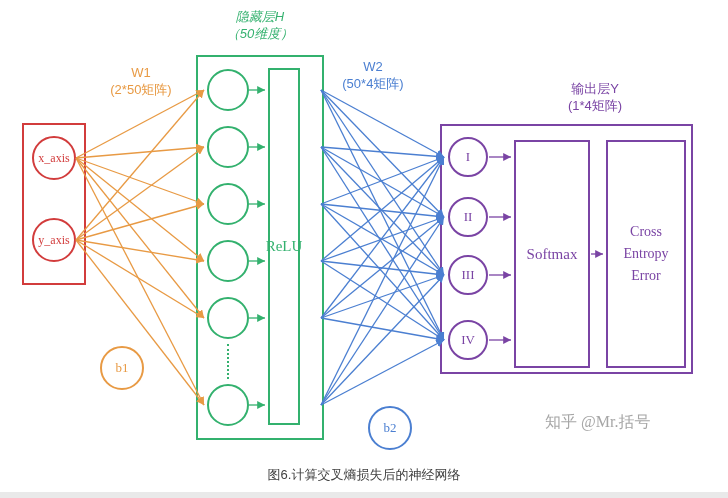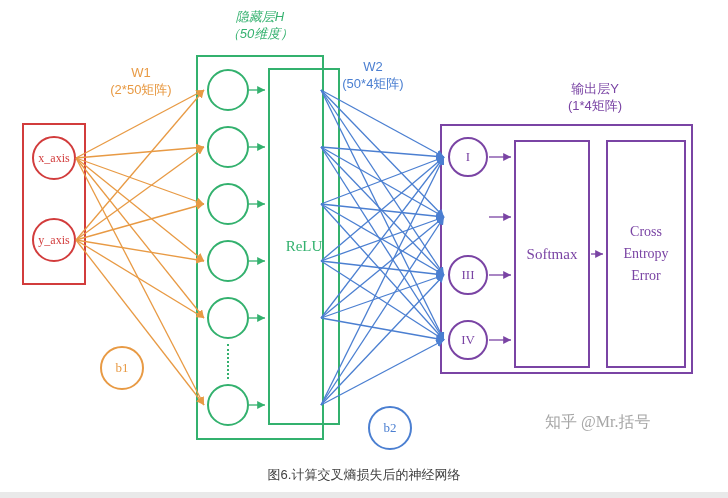--- a/index.html
+++ b/index.html
@@ -41,38 +41,39 @@
     <div>（50维度）</div>
   </div>
   <div class="box" style="--c:var(--green); left:196px; top:55px; width:128px; height:385px;"></div>
   <div class="node" style="--c:var(--green); left:207px; top:69px;  width:42px; height:42px;"></div>
   <div class="node" style="--c:var(--green); left:207px; top:126px; width:42px; height:42px;"></div>
   <div class="node" style="--c:var(--green); left:207px; top:183px; width:42px; height:42px;"></div>
   <div class="node" style="--c:var(--green); left:207px; top:240px; width:42px; height:42px;"></div>
   <div class="node" style="--c:var(--green); left:207px; top:297px; width:42px; height:42px;"></div>
   <div class="dots" style="left:227px; top:344px; height:35px;"></div>
   <div class="node" style="--c:var(--green); left:207px; top:384px; width:42px; height:42px;"></div>
-  <div class="panel" style="--c:var(--green); left:268px; top:68px; width:72px; height:357px; font-size:15px;">
+  <div class="panel" style="--c:var(--green); left:268px; top:68px; width:32px; height:357px; font-size:15px;">
     <div>ReLU</div>
   </div>
 
   <div class="ltitle" style="--c:var(--blue); left:322px; top:58px; width:102px;">
     <div>W2</div>
     <div>(50*4矩阵)</div>
   </div>
 
   <div class="node" style="--c:var(--orange); left:100px; top:346px; width:44px; height:44px; font-size:13px;">b1</div>
   <div class="node" style="--c:var(--blue); left:368px; top:406px; width:44px; height:44px; font-size:13px;">b2</div>
 
   <div class="ltitle" style="--c:var(--purple); left:520px; top:80px; width:150px;">
     <div>输出层Y</div>
     <div>(1*4矩阵)</div>
   </div>
   <div class="box" style="--c:var(--purple); left:440px; top:124px; width:253px; height:250px;"></div>
   <div class="node" style="--c:var(--purple); left:448px; top:137px; width:40px; height:40px; font-size:13px;">I</div>
+  <div class="node" style="--c:var(--purple); left:448px; top:197px; width:40px; height:40px; font-size:13px;">II</div>
   <div class="node" style="--c:var(--purple); left:448px; top:255px; width:40px; height:40px; font-size:13px;">III</div>
   <div class="node" style="--c:var(--purple); left:448px; top:320px; width:40px; height:40px; font-size:13px;">IV</div>
   <div class="panel" style="--c:var(--purple); left:606px; top:140px; width:80px; height:228px; font-size:14px; line-height:1.55;">
     <div>Cross</div>
     <div>Entropy</div>
     <div>Error</div>
   </div>
   <div class="panel" style="--c:var(--purple); left:514px; top:140px; width:76px; height:228px; font-size:15px;">
     <div>Softmax</div>
   </div>

